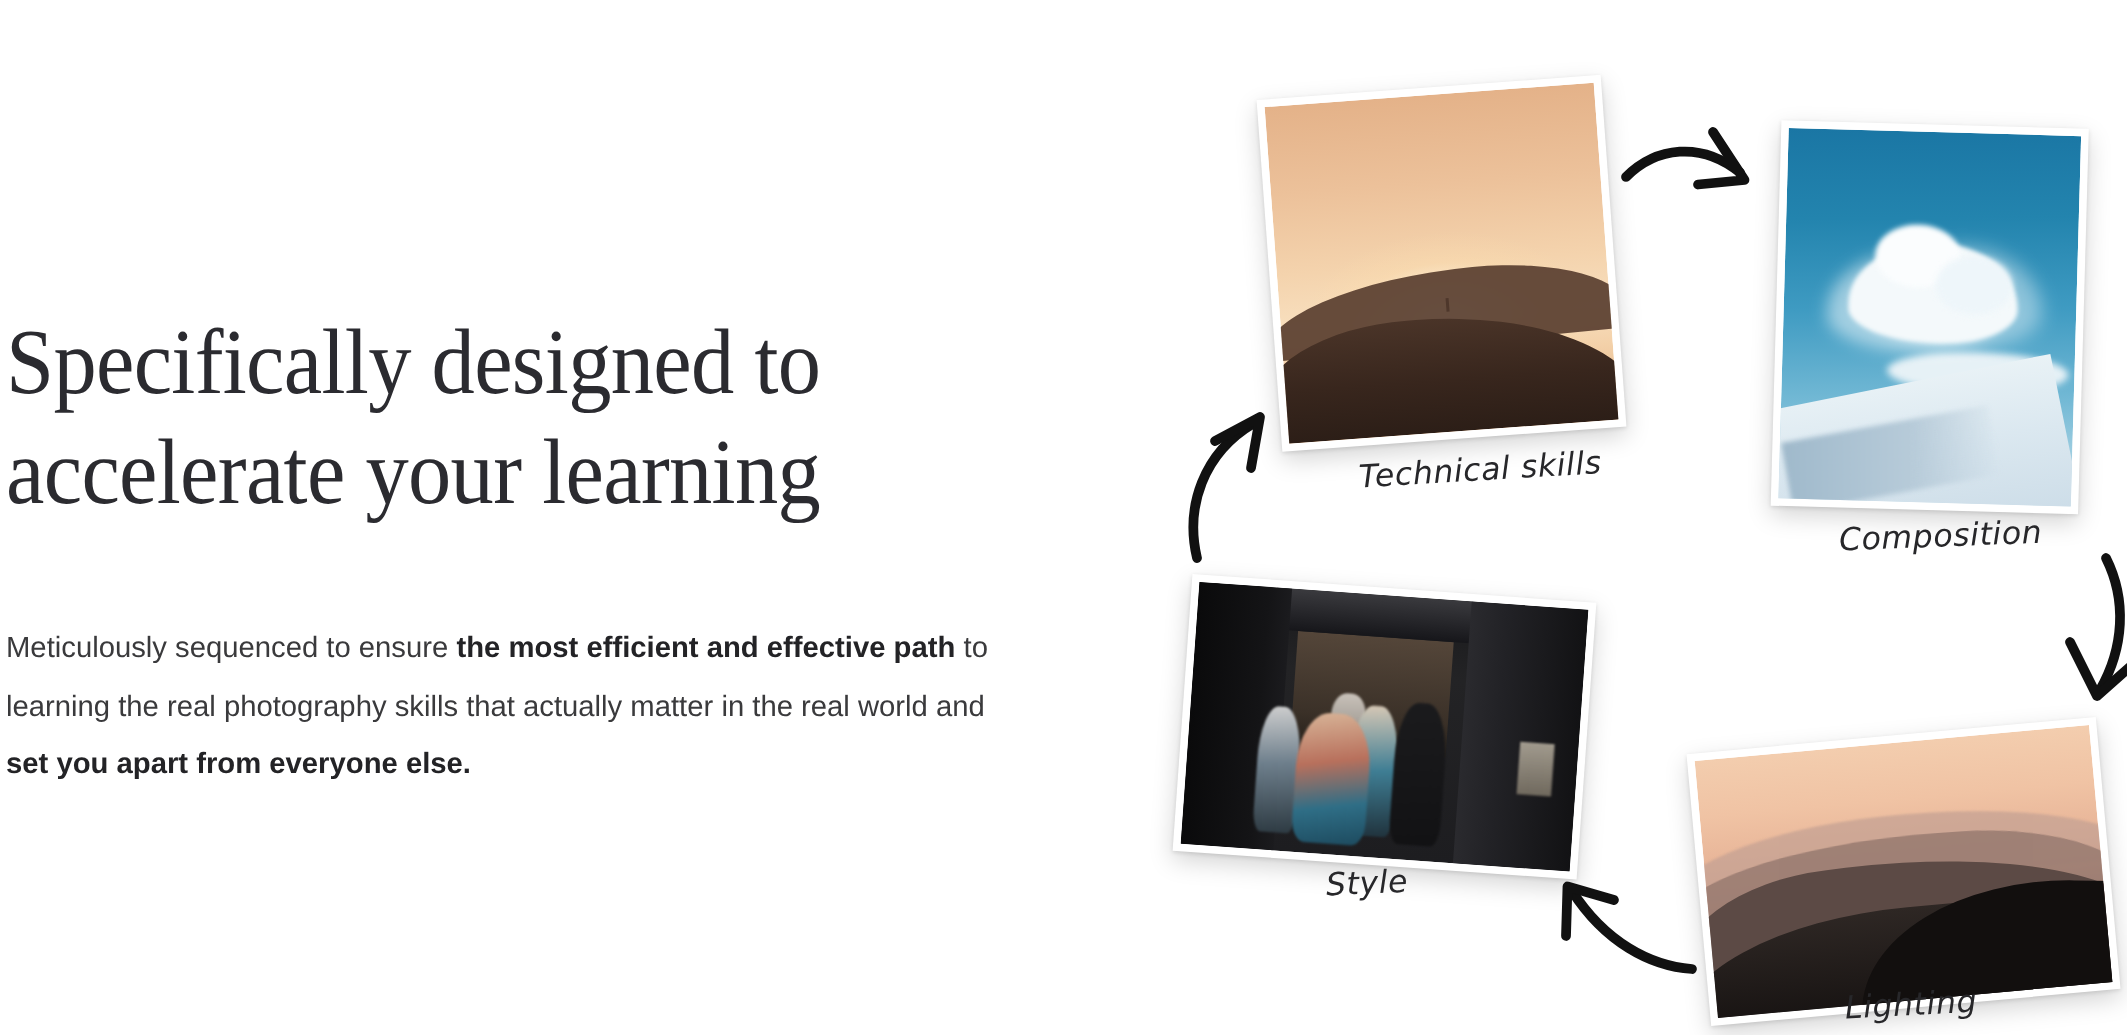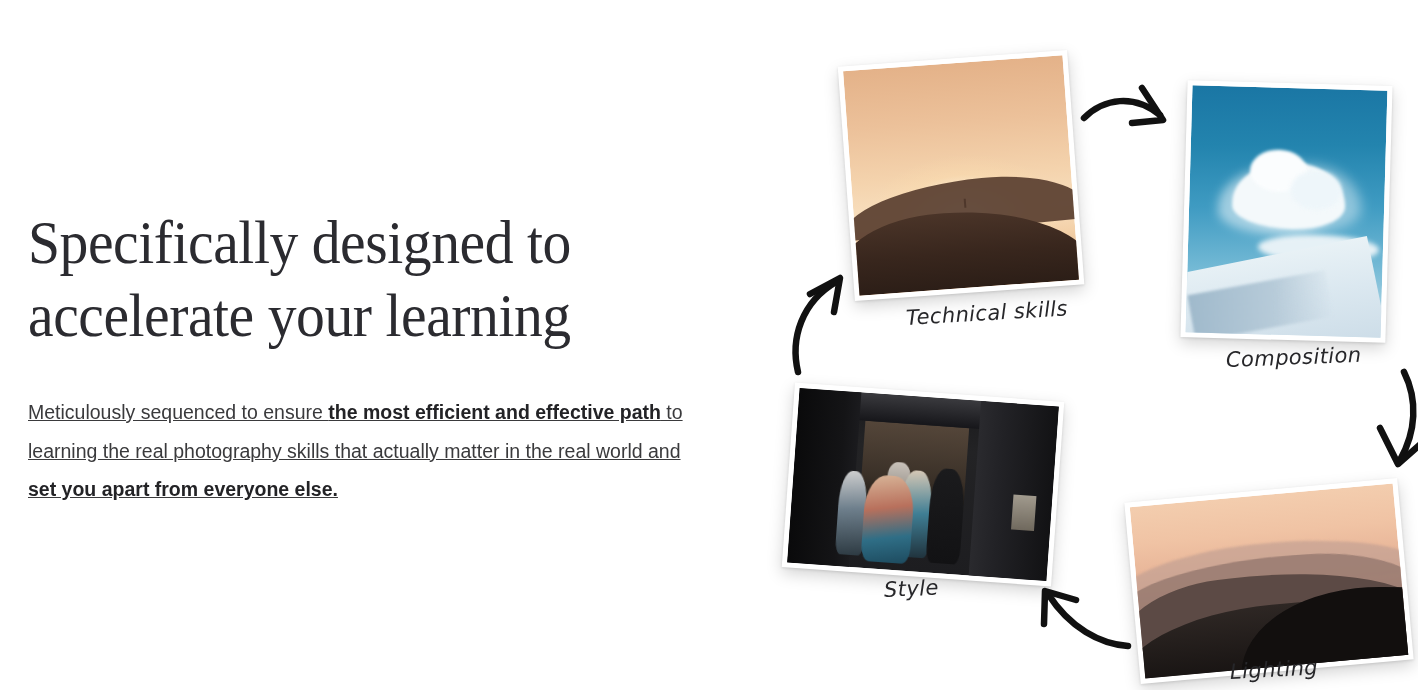--- a/index.html
+++ b/index.html
@@ -9,43 +9,42 @@
     overflow: hidden;
   }
   body {
     font-family: "Liberation Sans", sans-serif;
     position: relative;
   }
 
   
   .copy {
     position: absolute;
-    left: 28px;
+    left: 4px;
     top: 206px;
     width: 690px;
   }
   .headline {
     font-family: "Liberation Serif", "DejaVu Serif", serif;
     font-size: 62px;
     line-height: 1.17;
     letter-spacing: -0.5px;
     color: #2b2b30;
     font-weight: 400;
     transform: scaleX(0.93);
     transform-origin: left top;
     white-space: pre-line;
   }
   .body-copy {
-    margin-top: 42px;
+    margin-top: 62px;
     font-size: 19.5px;
     line-height: 1.98;
     color: #3a3a3c;
     font-weight: 400;
     max-width: 672px;
-    text-decoration: underline;
   }
   .body-copy b { font-weight: 700; color: #232326; }
 
   
   .collage {
     position: absolute;
     left: 760px; top: 0;
     width: 658px; height: 690px;
   }
   .photo-card {

